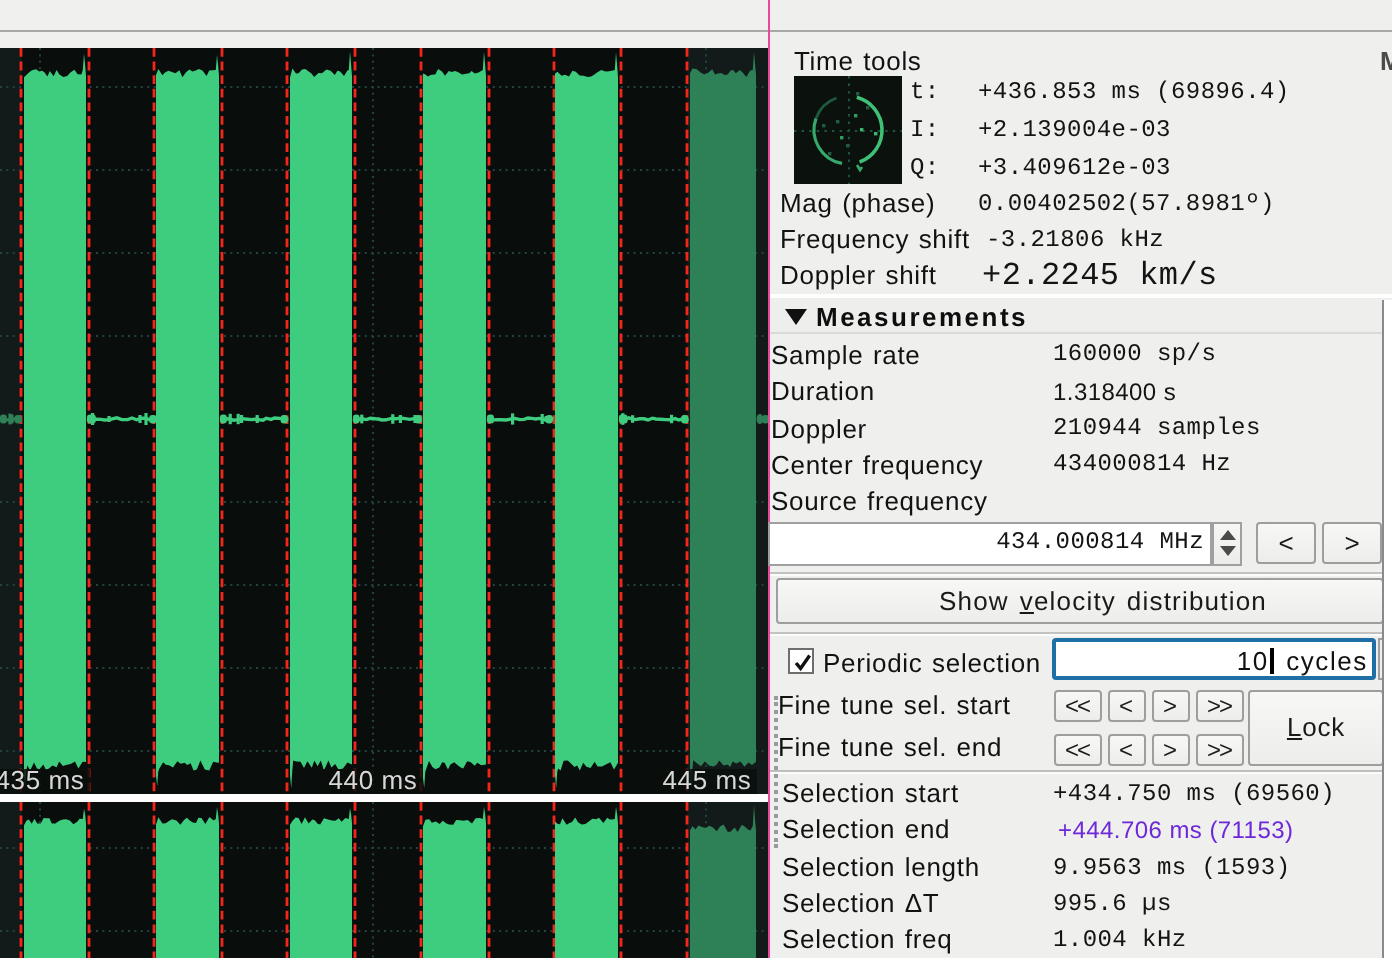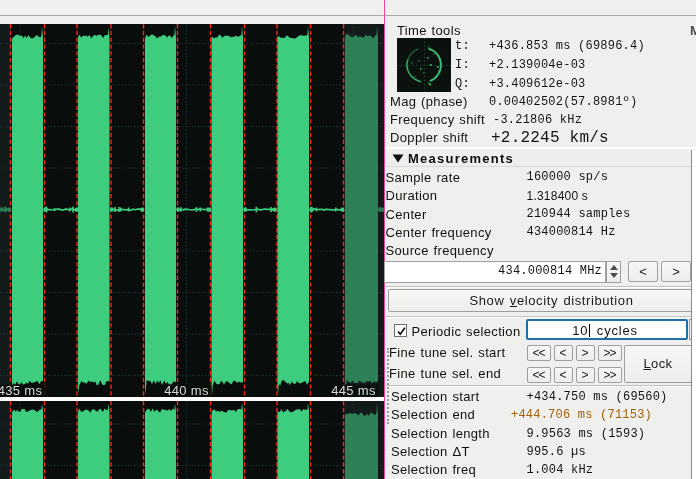--- a/index.html
+++ b/index.html
@@ -157,21 +157,21 @@
       <div style="position:absolute;left:0;top:149px;width:311px;height:18px;background:#eeeeed;border-bottom:1px solid #dadad9"></div>
       <svg style="position:absolute;left:7px;top:153.5px" width="12" height="9" viewBox="0 0 12 9">
         <polygon points="0.5,0.5 11.5,0.5 6,8.5" fill="#101010"></polygon>
       </svg>
       <div style="position:absolute;left:23px;top:150.5px;font-size:13px;font-weight:bold;letter-spacing:1.25px;color:#0e0e0e">Measurements</div>
       <div style="position:absolute;left:306px;top:150px;width:6px;height:16px;background:#fafafa;border:1px solid #8a8a8a;border-right:none"></div>
       <div class="lb" style="left:0.5px;top:169.5px">Sample rate</div>
       <div style="position:absolute;left:141.5px;top:170.0px;font-family:'Liberation Mono',monospace;font-size:12px;letter-spacing:0.22px;color:#141414;white-space:pre;line-height:14px">160000 sp/s</div>
       <div class="lb" style="left:0.5px;top:188px">Duration</div>
       <div style="position:absolute;left:141.5px;top:188.5px;font-family:Liberation Sans, sans-serif;font-size:12px;letter-spacing:0.22px;color:#141414;white-space:pre;line-height:14px">1.318400 s</div>
-      <div class="lb" style="left:0.5px;top:206.5px">Center</div>
+      <div class="lb" style="left:0.5px;top:206.5px">Doppler</div>
       <div style="position:absolute;left:141.5px;top:207.0px;font-family:'Liberation Mono',monospace;font-size:12px;letter-spacing:0.22px;color:#141414;white-space:pre;line-height:14px">210944 samples</div>
       <div class="lb" style="left:0.5px;top:224.5px">Center frequency</div>
       <div style="position:absolute;left:141.5px;top:225.0px;font-family:'Liberation Mono',monospace;font-size:12px;letter-spacing:0.22px;color:#141414;white-space:pre;line-height:14px">434000814 Hz</div>
       <div class="lb" style="left:0.5px;top:243px">Source frequency</div>
       <div style="position:absolute;left:-1px;top:260.5px;width:222px;height:22px;background:#fff;border:1px solid #a0a0a0"></div>
       <div style="position:absolute;left:0px;top:264px;width:217px;text-align:right;font-family:'Liberation Mono',monospace;font-size:12px;letter-spacing:0.22px;color:#141414;white-space:pre;line-height:14px">434.000814 MHz</div>
       <div style="position:absolute;left:221px;top:260.5px;width:15px;height:22px;background:linear-gradient(#f6f6f5,#ececeb);border:1px solid #a0a0a0"></div>
       <div style="position:absolute;left:224.5px;top:265px;width:0;height:0;border-left:4px solid transparent;border-right:4px solid transparent;border-bottom:5px solid #4a4a4a"></div>
       <div style="position:absolute;left:224.5px;top:273px;width:0;height:0;border-left:4px solid transparent;border-right:4px solid transparent;border-top:5px solid #4a4a4a"></div>
       <div class="btn" style="left:243px;top:261px;width:30px;height:21px;font-size:13px">&lt;</div>
@@ -183,40 +183,40 @@
       </div>
       <div style="position:absolute;left:0;top:315.5px;width:311px;height:1px;background:#c2c2c1"></div>
       <div style="position:absolute;left:0;top:316.5px;width:311px;height:1px;background:#fbfbfa"></div>
       <div style="position:absolute;left:9px;top:324px;width:13px;height:13px;background:#fff;border:1px solid #6e6e6e"></div>
       <svg style="position:absolute;left:10.5px;top:325.5px" width="11" height="11" viewBox="0 0 11 11">
         <polyline points="2,5.5 4.3,8.2 8.8,1.8" fill="none" stroke="#111" stroke-width="1.7"></polyline>
       </svg>
       <div class="lb" style="left:26.5px;top:323.5px">Periodic selection</div>
       <div style="position:absolute;left:304px;top:319px;width:8px;height:21px;background:#efefee;border:1px solid #9e9e9e"></div>
       <div style="position:absolute;left:141px;top:318.5px;width:162px;height:21.5px;background:#fff;border:2px solid #1f6fa7;border-radius:2px"></div>
-      <div style="position:absolute;left:141px;top:322.5px;width:158px;text-align:center;font-size:13px;letter-spacing:0.8px;word-spacing:1px;color:#111">10<span style="display:inline-block;width:1.2px;height:13px;background:#000;vertical-align:-2px;margin:0 1px"></span> cycles</div>
+      <div style="position:absolute;left:141px;top:322.5px;width:158px;text-align:right;font-size:13px;letter-spacing:0.8px;word-spacing:1px;color:#111">10<span style="display:inline-block;width:1.2px;height:13px;background:#000;vertical-align:-2px;margin:0 1px"></span> cycles</div>
       <div class="lb" style="left:4px;top:344.5px">Fine tune sel. start</div>
       <div class="lb" style="left:4px;top:366px">Fine tune sel. end</div>
       <div class="btn" style="left:141.5px;top:345px;width:24px;height:16px;font-size:12px;letter-spacing:-1px">&lt;&lt;</div>
       <div class="btn" style="left:168.5px;top:345px;width:19px;height:16px;font-size:12px">&lt;</div>
       <div class="btn" style="left:190.5px;top:345px;width:19px;height:16px;font-size:12px">&gt;</div>
       <div class="btn" style="left:212.5px;top:345px;width:24px;height:16px;font-size:12px;letter-spacing:-1px">&gt;&gt;</div>
       <div class="btn" style="left:141.5px;top:366.5px;width:24px;height:16px;font-size:12px;letter-spacing:-1px">&lt;&lt;</div>
       <div class="btn" style="left:168.5px;top:366.5px;width:19px;height:16px;font-size:12px">&lt;</div>
       <div class="btn" style="left:190.5px;top:366.5px;width:19px;height:16px;font-size:12px">&gt;</div>
       <div class="btn" style="left:212.5px;top:366.5px;width:24px;height:16px;font-size:12px;letter-spacing:-1px">&gt;&gt;</div>
       <div class="btn" style="left:239px;top:344.5px;width:68px;height:38.5px;font-size:13px;letter-spacing:0.4px">
         <span><span style="text-decoration:underline">L</span>ock</span>
       </div>
       <div style="position:absolute;left:0;top:385px;width:311px;height:1px;background:#bfbfbe"></div>
       <div style="position:absolute;left:0;top:386px;width:311px;height:1px;background:#fbfbfa"></div>
       <div class="lb" style="left:6px;top:389px">Selection start</div>
       <div style="position:absolute;left:141.5px;top:390px;font-family:'Liberation Mono',monospace;font-size:12px;letter-spacing:0.22px;color:#141414;white-space:pre;line-height:14px">+434.750 ms (69560)</div>
       <div class="lb" style="left:6px;top:407px">Selection end</div>
-      <div style="position:absolute;left:126px;top:408px;font-family:Liberation Mono, monospace;font-size:12px;letter-spacing:0.22px;color:#a16207;white-space:pre;line-height:14px">+444.706 ms (71153)</div>
+      <div style="position:absolute;left:144px;top:408px;font-family:Liberation Sans, sans-serif;font-size:12px;letter-spacing:0.22px;color:#6d28d9;white-space:pre;line-height:14px">+444.706 ms (71153)</div>
       <div class="lb" style="left:6px;top:425.5px">Selection length</div>
       <div style="position:absolute;left:141.5px;top:426.5px;font-family:'Liberation Mono',monospace;font-size:12px;letter-spacing:0.22px;color:#141414;white-space:pre;line-height:14px">9.9563 ms (1593)</div>
       <div class="lb" style="left:6px;top:443.5px">Selection ΔT</div>
       <div style="position:absolute;left:141.5px;top:444.5px;font-family:'Liberation Mono',monospace;font-size:12px;letter-spacing:0.22px;color:#141414;white-space:pre;line-height:14px">995.6 µs</div>
       <div class="lb" style="left:6px;top:461.5px">Selection freq</div>
       <div style="position:absolute;left:141.5px;top:462.5px;font-family:'Liberation Mono',monospace;font-size:12px;letter-spacing:0.22px;color:#141414;white-space:pre;line-height:14px">1.004 kHz</div>
       <div style="position:absolute;left:2px;top:348px;width:0;height:76px;border-left:2px dotted #9a9a9a"></div>
       <div style="position:absolute;left:306px;top:150px;width:1px;height:329px;background:#8a8a8a"></div>
       <div style="position:absolute;left:307px;top:150px;width:5px;height:329px;background:#ffffff"></div>
       <div style="position:absolute;left:305px;top:22.5px;font-size:13px;font-weight:bold;color:#4a4a4a;width:7px;overflow:hidden">M</div>

